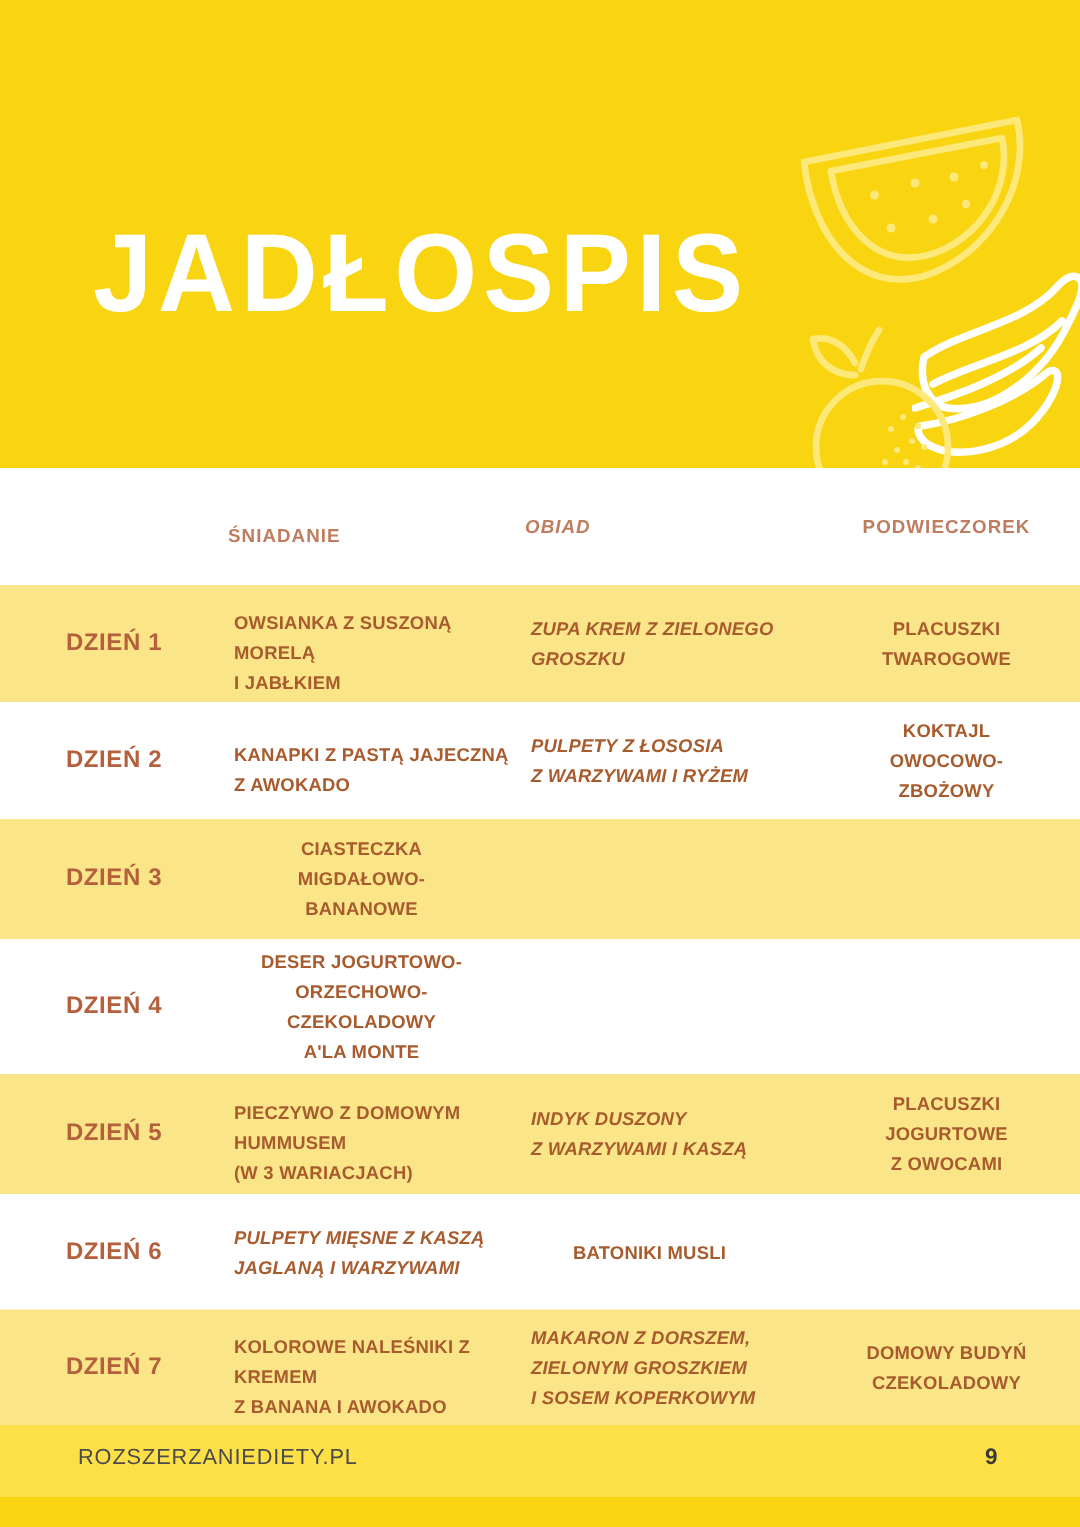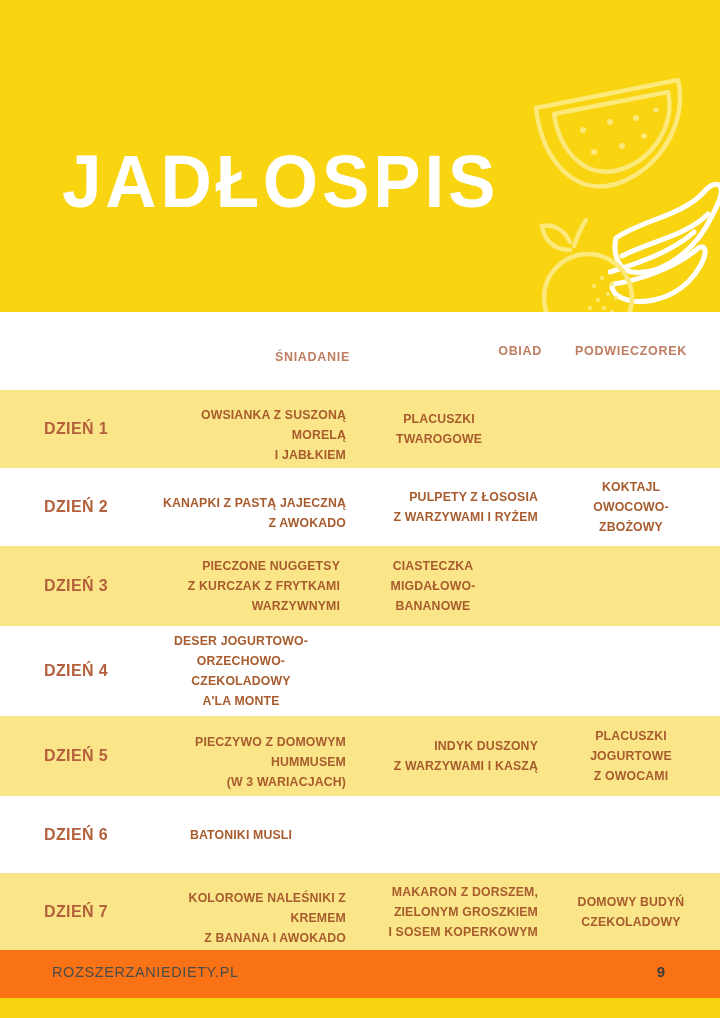--- a/index.html
+++ b/index.html
@@ -74,22 +74,22 @@
   }
   .row.white  { background: #ffffff; }
   .row.yellow { background: #FBE589; }
 
   .head-row {
     height: 78px;
     background: #ffffff;
   }
 
   .c-day   { width: 152px; flex: 0 0 152px; text-align: center; }
-  .c-break { width: 198px; flex: 0 0 198px; text-align: right; margin-top: 12px; }
-  .c-lunch { width: 192px; flex: 0 0 192px; text-align: right; }
+  .c-break { width: 198px; flex: 0 0 198px; text-align: left; margin-top: 12px; }
+  .c-lunch { width: 192px; flex: 0 0 192px; text-align: left; font-style: italic; }
   .c-snack { width: 178px; flex: 0 0 178px; text-align: center; }
 
   .head-cell {
     color: #BE7D5F;
     font-size: 12.5px;
     font-weight: bold;
     letter-spacing: 0.7px;
     line-height: 16px;
     text-transform: uppercase;
   }
@@ -115,21 +115,21 @@
     box-sizing: border-box;
   }
 
   
   .footer {
     position: absolute;
     left: 0;
     top: 950px;
     width: 720px;
     height: 48px;
-    background: #f97316;
+    background: #fde047;
   }
   .footer-site {
     position: absolute;
     left: 52px;
     top: 14px;
     color: #4B4B4B;
     font-size: 14.5px;
     letter-spacing: 0.6px;
     text-transform: uppercase;
   }
@@ -214,40 +214,39 @@
       <div class="c-day"></div>
       <div class="c-break head-cell">ŚNIADANIE</div>
       <div class="c-lunch head-cell">OBIAD</div>
       <div class="c-snack head-cell">PODWIECZOREK</div>
     </div>
 
     <div class="row yellow" style="height:78px">
       <div class="c-day day-cell">DZIEŃ 1</div>
       <div class="c-break meal-cell">OWSIANKA Z SUSZONĄ MORELĄ
 I JABŁKIEM</div>
+      <div class="c-lunch meal-cell">ZUPA KREM Z ZIELONEGO
+GROSZKU</div>
       <div class="c-snack meal-cell">PLACUSZKI
 TWAROGOWE</div>
     </div>
 
     <div class="row white" style="height:78px">
       <div class="c-day day-cell">DZIEŃ 2</div>
       <div class="c-break meal-cell">KANAPKI Z PASTĄ JAJECZNĄ
 Z AWOKADO</div>
       <div class="c-lunch meal-cell">PULPETY Z ŁOSOSIA
 Z WARZYWAMI I RYŻEM</div>
       <div class="c-snack meal-cell">KOKTAJL
 OWOCOWO-
 ZBOŻOWY</div>
     </div>
 
     <div class="row yellow" style="height:80px">
       <div class="c-day day-cell">DZIEŃ 3</div>
-      <div class="c-lunch meal-cell">PIECZONE NUGGETSY
-Z KURCZAK Z FRYTKAMI
-WARZYWNYMI</div>
       <div class="c-snack meal-cell">CIASTECZKA
 MIGDAŁOWO-
 BANANOWE</div>
     </div>
 
     <div class="row white" style="height:90px">
       <div class="c-day day-cell">DZIEŃ 4</div>
       <div class="c-snack meal-cell">DESER JOGURTOWO-
 ORZECHOWO-
 CZEKOLADOWY
@@ -261,20 +260,22 @@
 (W 3 WARIACJACH)</div>
       <div class="c-lunch meal-cell">INDYK DUSZONY
 Z WARZYWAMI I KASZĄ</div>
       <div class="c-snack meal-cell">PLACUSZKI
 JOGURTOWE
 Z OWOCAMI</div>
     </div>
 
     <div class="row white" style="height:77px">
       <div class="c-day day-cell">DZIEŃ 6</div>
+      <div class="c-lunch meal-cell">PULPETY MIĘSNE Z KASZĄ
+JAGLANĄ I WARZYWAMI</div>
       <div class="c-snack meal-cell">BATONIKI MUSLI</div>
     </div>
 
     <div class="row yellow" style="height:78px">
       <div class="c-day day-cell">DZIEŃ 7</div>
       <div class="c-break meal-cell">KOLOROWE NALEŚNIKI Z KREMEM
 Z BANANA I AWOKADO</div>
       <div class="c-lunch meal-cell">MAKARON Z DORSZEM,
 ZIELONYM GROSZKIEM
 I SOSEM KOPERKOWYM</div>

